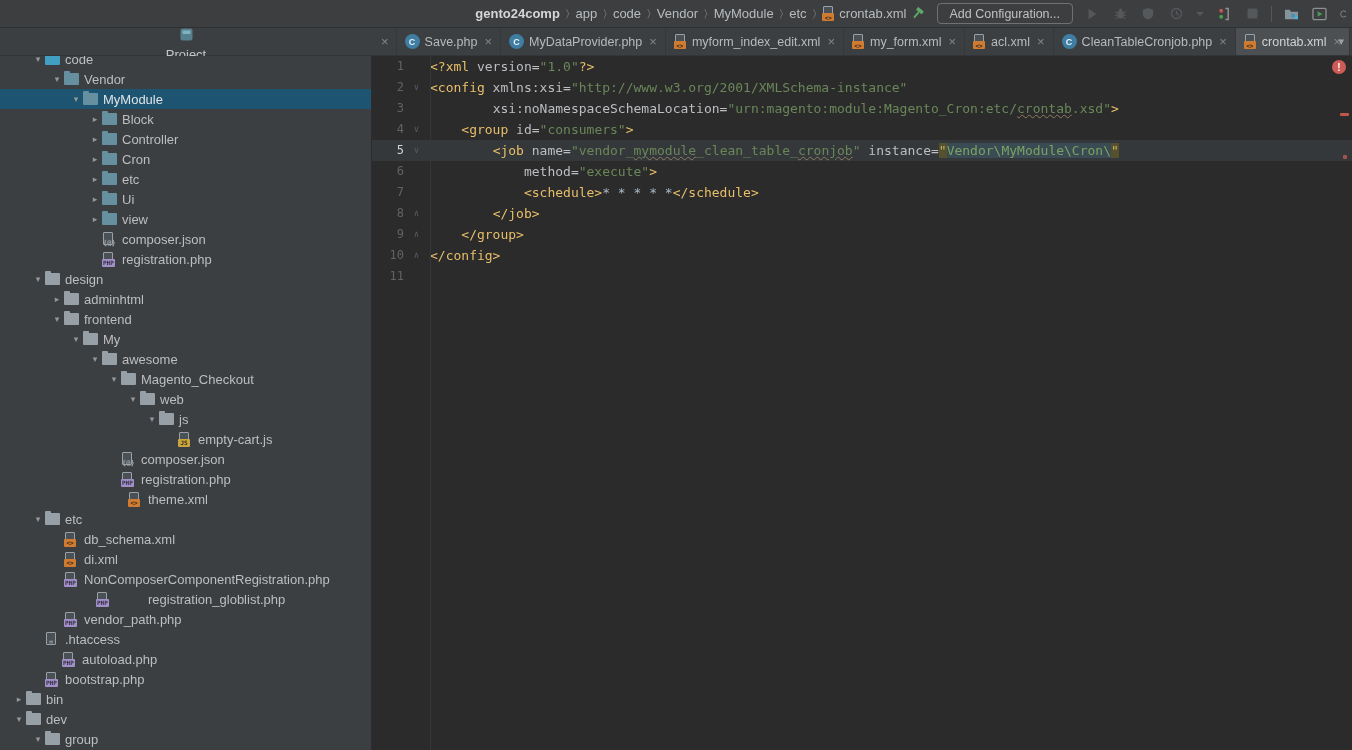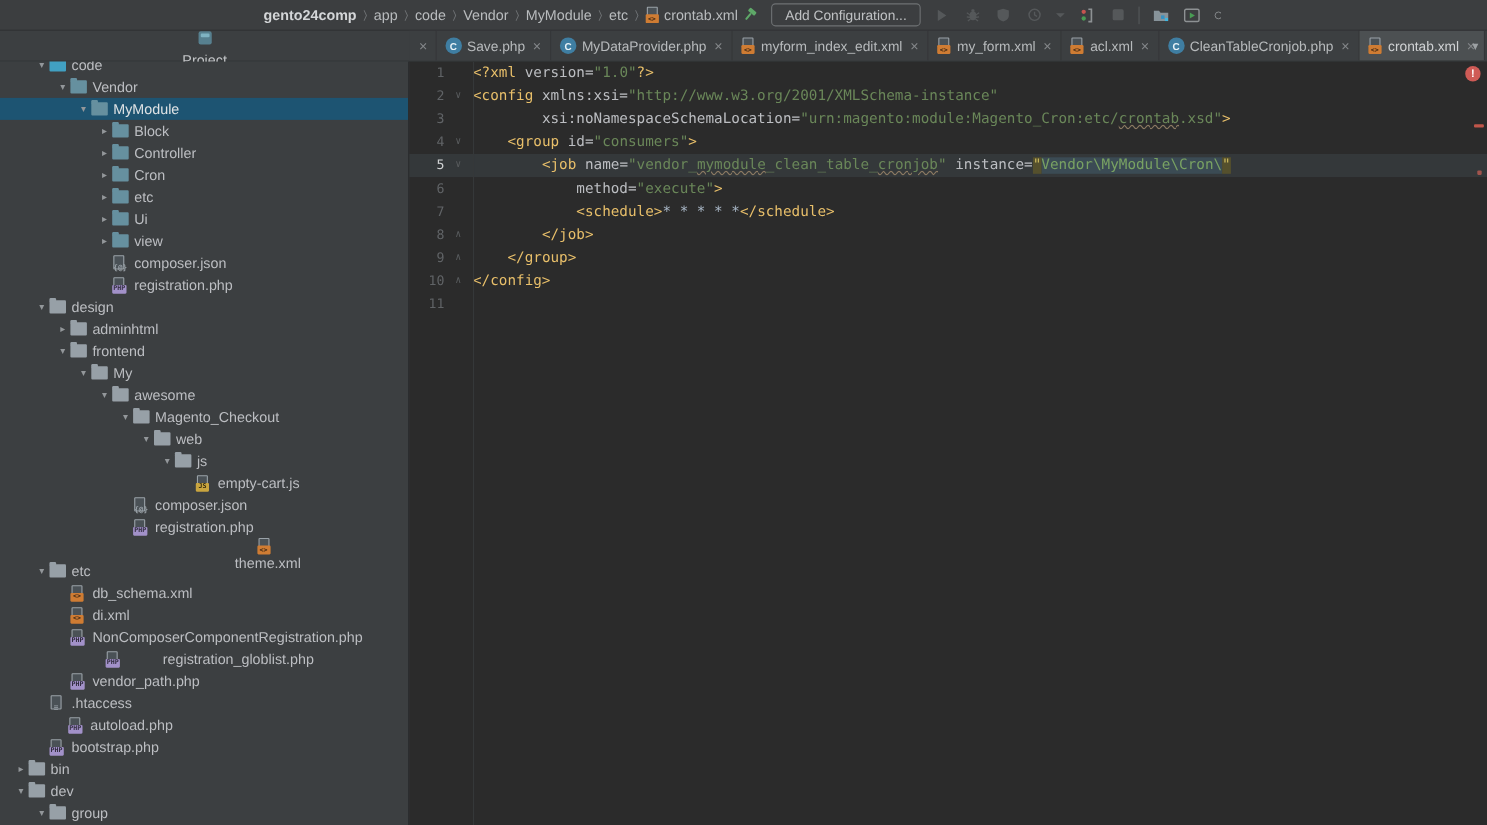--- a/index.html
+++ b/index.html
@@ -4,21 +4,21 @@
 <style>
   :root{
     --panel-bg:#3c3f41; --editor-bg:#2b2b2b; --select-bg:#1d5472; --tab-active:#4c5052;
     --tag:#e8bf6a; --attr:#bcbec2; --str:#6a8759; --plain:#a9b7c6; --error:#c0564a;
   }
   *{box-sizing:border-box; margin:0; padding:0;}
   body{font-family:"Liberation Sans", sans-serif; background:#2b2b2b;}
   .app{width:1352px; height:750px; position:relative; overflow:hidden; background:var(--panel-bg); color:#bbbdbf;}
 
   
-  .titlebar{height:28px; display:flex; align-items:center; justify-content:center;
+  .titlebar{height:28px; display:flex; align-items:center; justify-content:flex-end;
     background:#3c3e40; border-bottom:1px solid #2e3032; padding:0 2px 0 2px; white-space:nowrap;}
   .breadcrumbs{display:flex; align-items:center; font-size:13px; color:#b9bcbe; overflow:hidden;}
   .crumb{padding:0 2px;}
   .crumb.first{font-weight:bold; color:#d4d6d8;}
   .crumb-sep{color:#707376; margin:0 4px; font-size:11px;}
   .toolbar{display:flex; align-items:center; gap:10px; padding-right:4px;}
   .tbtn{display:flex; align-items:center; justify-content:center; width:18px; height:20px;}
   .addcfg{border:1px solid #6e7173; border-radius:4px; height:21px; padding:0 12px; font-size:12.5px;
     color:#bfc1c3; background:transparent; display:flex; align-items:center;}
   .tsep{width:1px; height:16px; background:#55585a;}
@@ -435,21 +435,21 @@
           <div class="trow" style="padding-left: 107px;">
             <span class="arrow"></span>
             <span class="ticon">
               <span class="ficon">
                 <span class="page"></span>
                 <span class="fbadge php">PHP</span>
               </span>
             </span>
             <span class="tlabel">registration.php</span>
           </div>
-          <div class="trow" style="padding-left: 114px; flex-direction: column;">
+          <div class="trow" style="padding-left: 114px;">
             <span class="arrow"></span>
             <span class="ticon">
               <span class="ficon">
                 <span class="page"></span>
                 <span class="fbadge xml">&lt;&gt;</span>
               </span>
             </span>
             <span class="tlabel">theme.xml</span>
           </div>
           <div class="trow" style="padding-left: 31px;">

